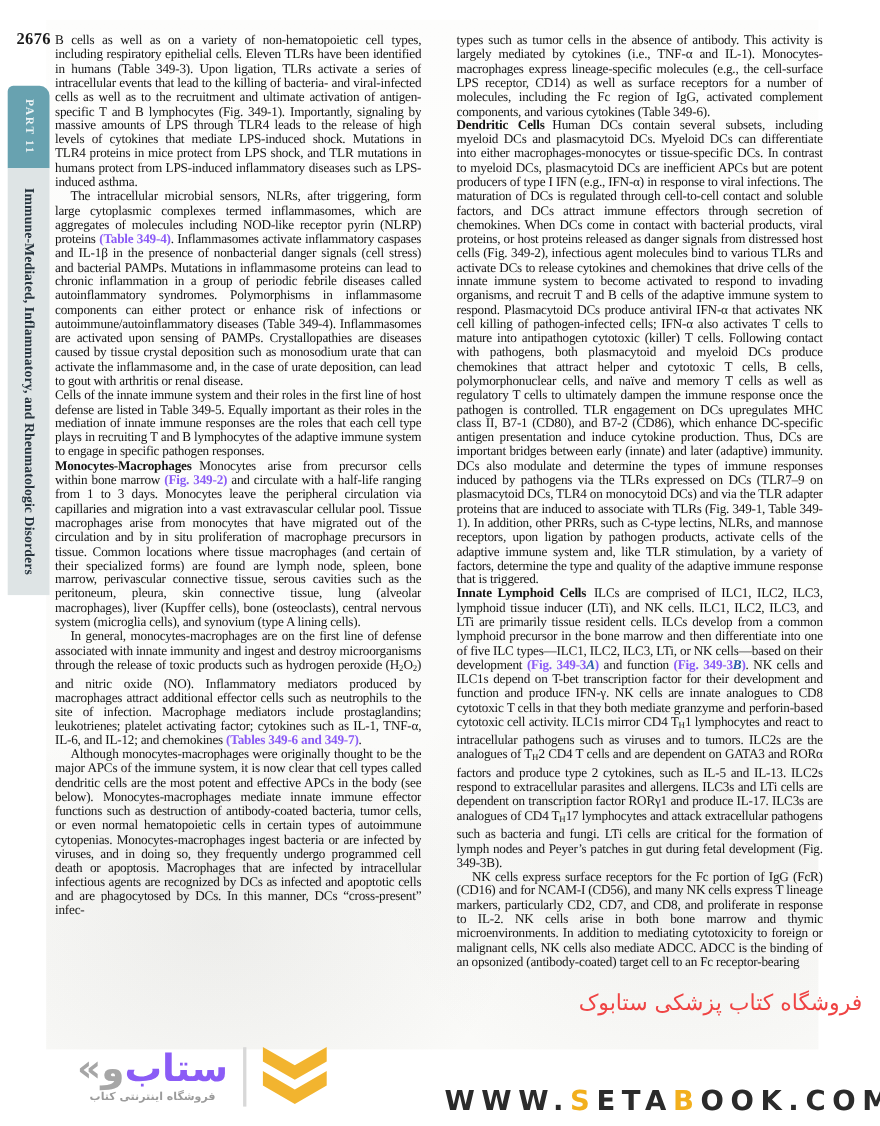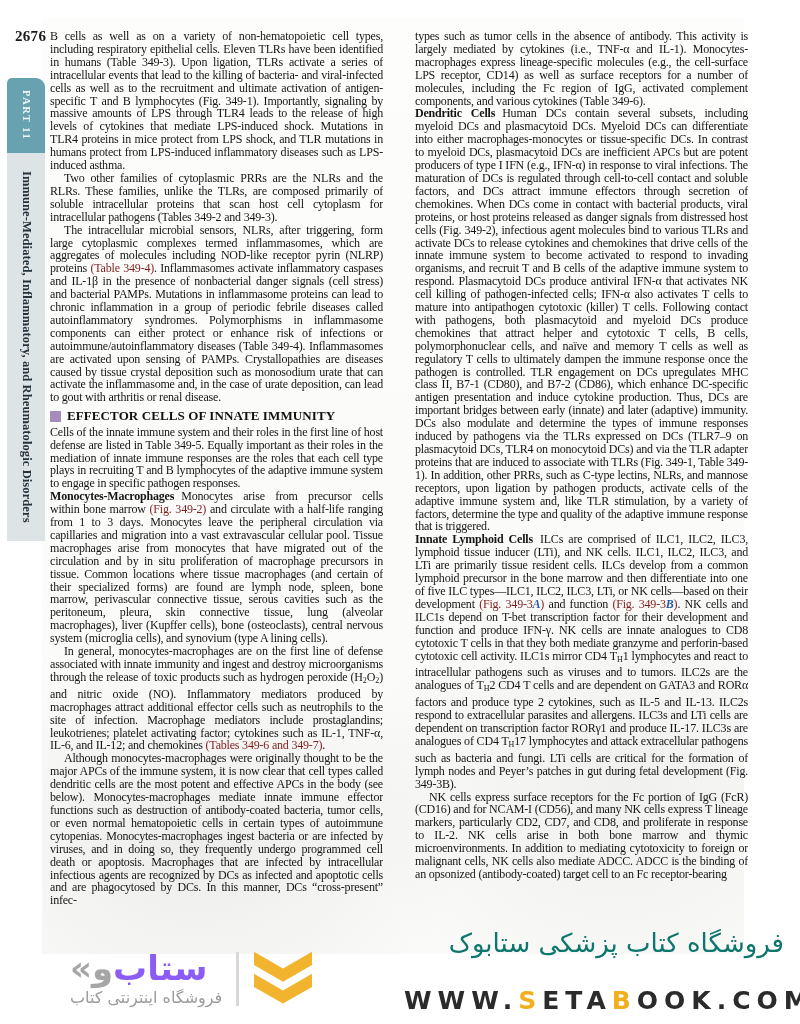--- a/index.html
+++ b/index.html
@@ -46,40 +46,40 @@
   p.body{margin:0;}
   p.ind{text-indent:14px;}
   .gap{margin-top:4.5px;}
   .runin{margin-right:7px;}
   .sect{
     margin:6px 0 2.5px;font-size:13px;font-weight:bold;letter-spacing:.1px;
     display:flex;align-items:center;gap:6px;text-align:left;color:#111;
   }
   .sq{width:11px;height:11px;background:#A58CBB;flex:0 0 auto;}
   .seg-i{}
-  .seg-ref{color:#7f1d1d;font-weight:normal;}
+  .seg-ref{color:#8b5cf6;font-weight:bold;}
   .seg-refi{color:#2B5CA6;font-weight:bold;font-style:italic;}
   .seg-sub{font-size:8px;vertical-align:-2px;letter-spacing:0;}
   
   .logo{position:absolute;left:70px;top:950px;display:flex;align-items:center;}
   .wordmark{
     direction:ltr;display:flex;align-items:flex-end;
     font-family:"DejaVu Sans",sans-serif;font-weight:bold;font-size:34px;line-height:1;
   }
   .wm-yellow{color:#8b5cf6;}
   .wm-gray{color:#A6A6A6;}
   .logo-caption{
     font-family:"DejaVu Sans",sans-serif;direction:rtl;text-align:center;
-    font-size:16px;color:#9B9B9B;margin-top:3px;
+    font-size:10px;color:#9B9B9B;margin-top:3px;font-weight:bold;
   }
   .logo-bar{width:3px;height:54px;background:#D8D8D8;margin:0 12px 0 14px;}
   .emblem{width:64px;height:58px;}
   .store-title{
-    position:absolute;right:16px;top:928px;direction:rtl;
-    font-family:"DejaVu Sans",sans-serif;font-size:26px;color:#0f766e;
+    position:absolute;right:16px;top:899px;direction:rtl;
+    font-family:"DejaVu Sans",sans-serif;font-size:20px;color:#ef4444;
   }
   .site-url{
     position:absolute;left:404px;top:986px;font-family:"DejaVu Sans",sans-serif;
     font-weight:bold;font-size:25px;letter-spacing:6px;white-space:nowrap;
   }
   .u-dark{color:#2B2B2B;text-align:right;}
   .u-accent{color:#F2AF1D;}
 </style>
 </head>
 <body>
@@ -90,26 +90,21 @@
 
 <div class="part-tab">
   <span class="vtext">PART 11</span>
 </div>
 <div class="part-strip">
   <span class="vtext">Immune-Mediated, Inflammatory, and Rheumatologic Disorders</span>
 </div>
 
 <div class="col col-left">
     <p class="body"><span>B cells as well as on a variety of non-hematopoietic cell types, including respiratory epithelial cells. Eleven TLRs have been identified in humans (Table 349-3). Upon ligation, TLRs activate a series of intracellular events that lead to the killing of bacteria- and viral-infected cells as well as to the recruitment and ultimate activation of antigen-specific T and B lymphocytes (Fig. 349-1). Importantly, signaling by massive amounts of LPS through TLR4 leads to the release of high levels of cytokines that mediate LPS-induced shock. Mutations in TLR4 proteins in mice protect from LPS shock, and TLR mutations in humans protect from LPS-induced inflammatory diseases such as LPS-induced asthma.</span></p>
-    <p class="body ind"><span>Two other families of cytoplasmic PRRs are the NLRs and the RLRs. These families, unlike the TLRs, are composed primarily of soluble intracellular proteins that scan host cell cytoplasm for intracellular pathogens (Tables 349-2 and 349-3).</span></p>
     <p class="body ind"><span>The intracellular microbial sensors, NLRs, after triggering, form large cytoplasmic complexes termed </span><span class="seg-i">inflammasomes</span><span>, which are aggregates of molecules including NOD-like receptor pyrin (NLRP) proteins </span><span class="seg-ref">(Table 349-4)</span><span>. Inflammasomes activate inflammatory caspases and IL-1β in the presence of nonbacterial danger signals (cell stress) and bacterial PAMPs. Mutations in inflammasome proteins can lead to chronic inflammation in a group of periodic febrile diseases called </span><span class="seg-i">autoinflammatory syndromes</span><span>. Polymorphisms in inflammasome components can either protect or enhance risk of infections or autoimmune/autoinflammatory diseases (Table 349-4). Inflammasomes are activated upon sensing of PAMPs. Crystallopathies are diseases caused by tissue crystal deposition such as monosodium urate that can activate the inflammasome and, in the case of urate deposition, can lead to gout with arthritis or renal disease.</span></p>
-    <h3 class="sect">
-      <span class="sq"></span>
-      <span>EFFECTOR CELLS OF INNATE IMMUNITY</span>
-    </h3>
     <p class="body"><span>Cells of the innate immune system and their roles in the first line of host defense are listed in Table 349-5. Equally important as their roles in the mediation of innate immune responses are the roles that each cell type plays in recruiting T and B lymphocytes of the adaptive immune system to engage in specific pathogen responses.</span></p>
     <p class="body gap"><b class="runin">Monocytes-Macrophages</b><span>Monocytes arise from precursor cells within bone marrow </span><span class="seg-ref">(Fig. 349-2)</span><span> and circulate with a half-life ranging from 1 to 3 days. Monocytes leave the peripheral circulation via capillaries and migration into a vast extravascular cellular pool. Tissue macrophages arise from monocytes that have migrated out of the circulation and by in situ proliferation of macrophage precursors in tissue. Common locations where tissue macrophages (and certain of their specialized forms) are found are lymph node, spleen, bone marrow, perivascular connective tissue, serous cavities such as the peritoneum, pleura, skin connective tissue, lung (alveolar macrophages), liver (Kupffer cells), bone (osteoclasts), central nervous system (microglia cells), and synovium (type A lining cells).</span></p>
     <p class="body ind"><span>In general, monocytes-macrophages are on the first line of defense associated with innate immunity and ingest and destroy microorganisms through the release of toxic products such as hydrogen peroxide (H</span><span class="seg-sub">2</span><span>O</span><span class="seg-sub">2</span><span>) and nitric oxide (NO). Inflammatory mediators produced by macrophages attract additional effector cells such as neutrophils to the site of infection. Macrophage mediators include prostaglandins; leukotrienes; platelet activating factor; cytokines such as IL-1, TNF-α, IL-6, and IL-12; and chemokines </span><span class="seg-ref">(Tables 349-6 and 349-7)</span><span>.</span></p>
     <p class="body ind"><span>Although monocytes-macrophages were originally thought to be the major APCs of the immune system, it is now clear that cell types called </span><span class="seg-i">dendritic cells</span><span> are the most potent and effective APCs in the body (see below). Monocytes-macrophages mediate innate immune effector functions such as destruction of antibody-coated bacteria, tumor cells, or even normal hematopoietic cells in certain types of autoimmune cytopenias. Monocytes-macrophages ingest bacteria or are infected by viruses, and in doing so, they frequently undergo programmed cell death or </span><span class="seg-i">apoptosis</span><span>. Macrophages that are infected by intracellular infectious agents are recognized by DCs as infected and apoptotic cells and are phagocytosed by DCs. In this manner, DCs “cross-present” infec-</span></p>
   </div>
 <div class="col col-right">
     <p class="body"><span>types such as tumor cells in the absence of antibody. This activity is largely mediated by cytokines (i.e., TNF-α and IL-1). Monocytes-macrophages express lineage-specific molecules (e.g., the cell-surface LPS receptor, CD14) as well as surface receptors for a number of molecules, including the Fc region of IgG, activated complement components, and various cytokines (Table 349-6).</span></p>
     <p class="body gap"><b class="runin">Dendritic Cells</b><span>Human DCs contain several subsets, including myeloid DCs and plasmacytoid DCs. Myeloid DCs can differentiate into either macrophages-monocytes or tissue-specific DCs. In contrast to myeloid DCs, plasmacytoid DCs are inefficient APCs but are potent producers of type I IFN (e.g., IFN-α) in response to viral infections. The maturation of DCs is regulated through cell-to-cell contact and soluble factors, and DCs attract immune effectors through secretion of chemokines. When DCs come in contact with bacterial products, viral proteins, or host proteins released as danger signals from distressed host cells (Fig. 349-2), infectious agent molecules bind to various TLRs and activate DCs to release cytokines and chemokines that drive cells of the innate immune system to become activated to respond to invading organisms, and recruit T and B cells of the adaptive immune system to respond. Plasmacytoid DCs produce antiviral IFN-α that activates NK cell killing of pathogen-infected cells; IFN-α also activates T cells to mature into antipathogen cytotoxic (killer) T cells. Following contact with pathogens, both plasmacytoid and myeloid DCs produce chemokines that attract helper and cytotoxic T cells, B cells, polymorphonuclear cells, and naïve and memory T cells as well as regulatory T cells to ultimately dampen the immune response once the pathogen is controlled. TLR engagement on DCs upregulates MHC class II, B7-1 (CD80), and B7-2 (CD86), which enhance DC-specific antigen presentation and induce cytokine production. Thus, DCs are important bridges between early (innate) and later (adaptive) immunity. DCs also modulate and determine the types of immune responses induced by pathogens via the TLRs expressed on DCs (TLR7–9 on plasmacytoid DCs, TLR4 on monocytoid DCs) and via the TLR adapter proteins that are induced to associate with TLRs (Fig. 349-1, Table 349-1). In addition, other PRRs, such as C-type lectins, NLRs, and mannose receptors, upon ligation by pathogen products, activate cells of the adaptive immune system and, like TLR stimulation, by a variety of factors, determine the type and quality of the adaptive immune response that is triggered.</span></p>
     <p class="body gap"><b class="runin">Innate Lymphoid Cells</b><span>ILCs are comprised of ILC1, ILC2, ILC3, lymphoid tissue inducer (LTi), and NK cells. ILC1, ILC2, ILC3, and LTi are primarily tissue resident cells. ILCs develop from a common lymphoid precursor in the bone marrow and then differentiate into one of five ILC types—ILC1, ILC2, ILC3, LTi, or NK cells—based on their development </span><span class="seg-ref">(Fig. 349-3</span><span class="seg-refi">A</span><span class="seg-ref">)</span><span> and function </span><span class="seg-ref">(Fig. 349-3</span><span class="seg-refi">B</span><span class="seg-ref">)</span><span>. NK cells and ILC1s depend on T-bet transcription factor for their development and function and produce IFN-γ. NK cells are innate analogues to CD8 cytotoxic T cells in that they both mediate granzyme and perforin-based cytotoxic cell activity. ILC1s mirror CD4 T</span><span class="seg-sub">H</span><span>1 lymphocytes and react to intracellular pathogens such as viruses and to tumors. ILC2s are the analogues of T</span><span class="seg-sub">H</span><span>2 CD4 T cells and are dependent on GATA3 and RORα factors and produce type 2 cytokines, such as IL-5 and IL-13. ILC2s respond to extracellular parasites and allergens. ILC3s and LTi cells are dependent on transcription factor RORγ1 and produce IL-17. ILC3s are analogues of CD4 T</span><span class="seg-sub">H</span><span>17 lymphocytes and attack extracellular pathogens such as bacteria and fungi. LTi cells are critical for the formation of lymph nodes and Peyer’s patches in gut during fetal development (Fig. 349-3</span><span class="seg-i">B</span><span>).</span></p>
     <p class="body ind"><span>NK cells express surface receptors for the Fc portion of IgG (FcR) (CD16) and for NCAM-I (CD56), and many NK cells express T lineage markers, particularly CD2, CD7, and CD8, and proliferate in response to IL-2. NK cells arise in both bone marrow and thymic microenvironments. In addition to mediating cytotoxicity to foreign or malignant cells, NK cells also mediate ADCC. ADCC is the binding of an opsonized (antibody-coated) target cell to an Fc receptor-bearing</span></p>

